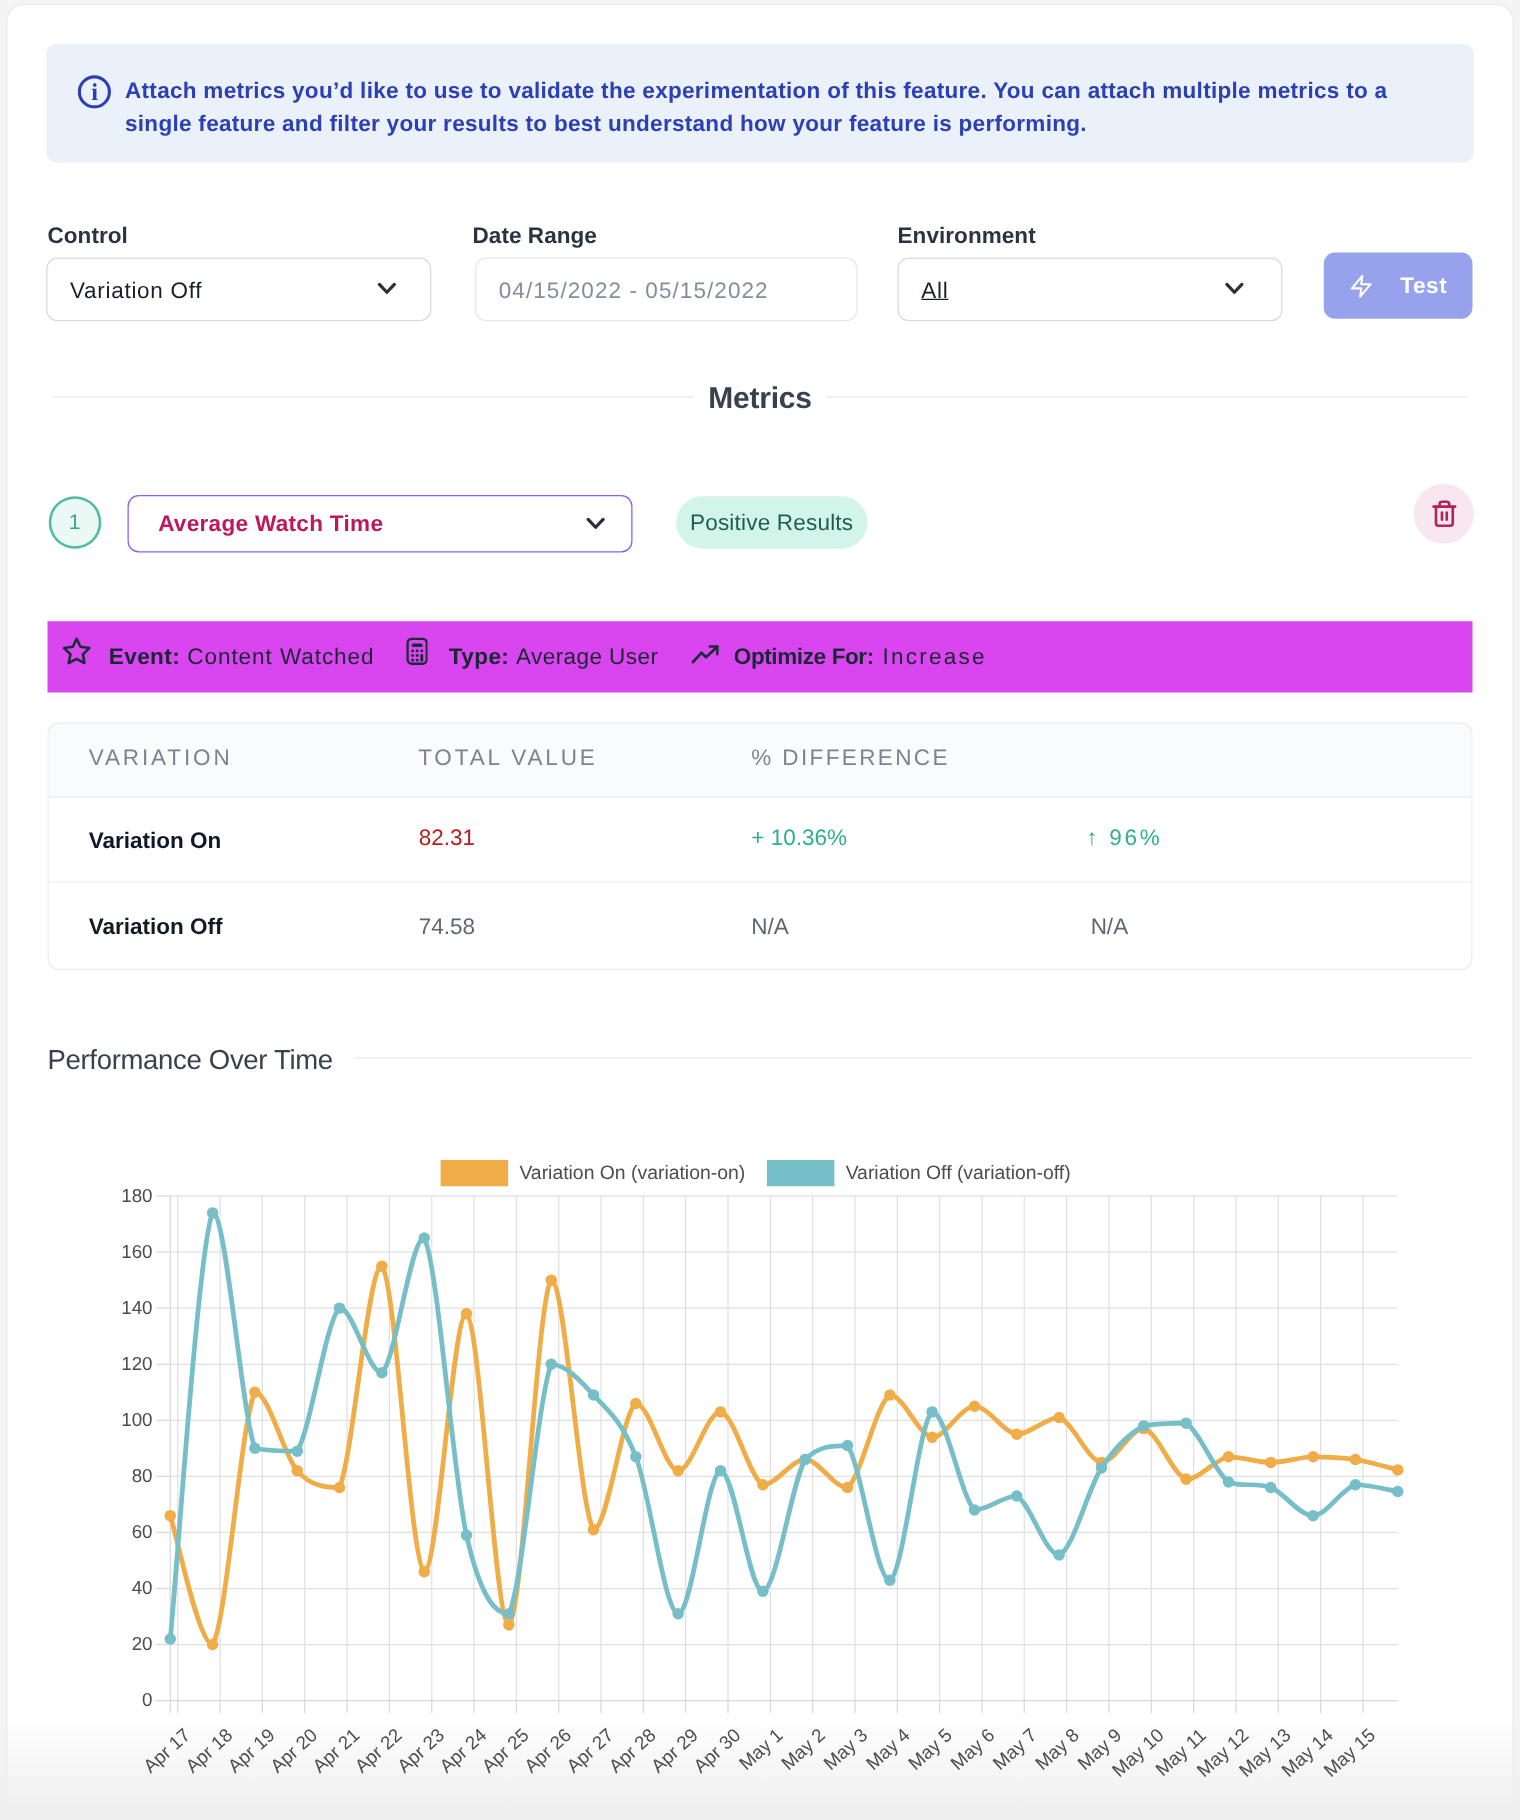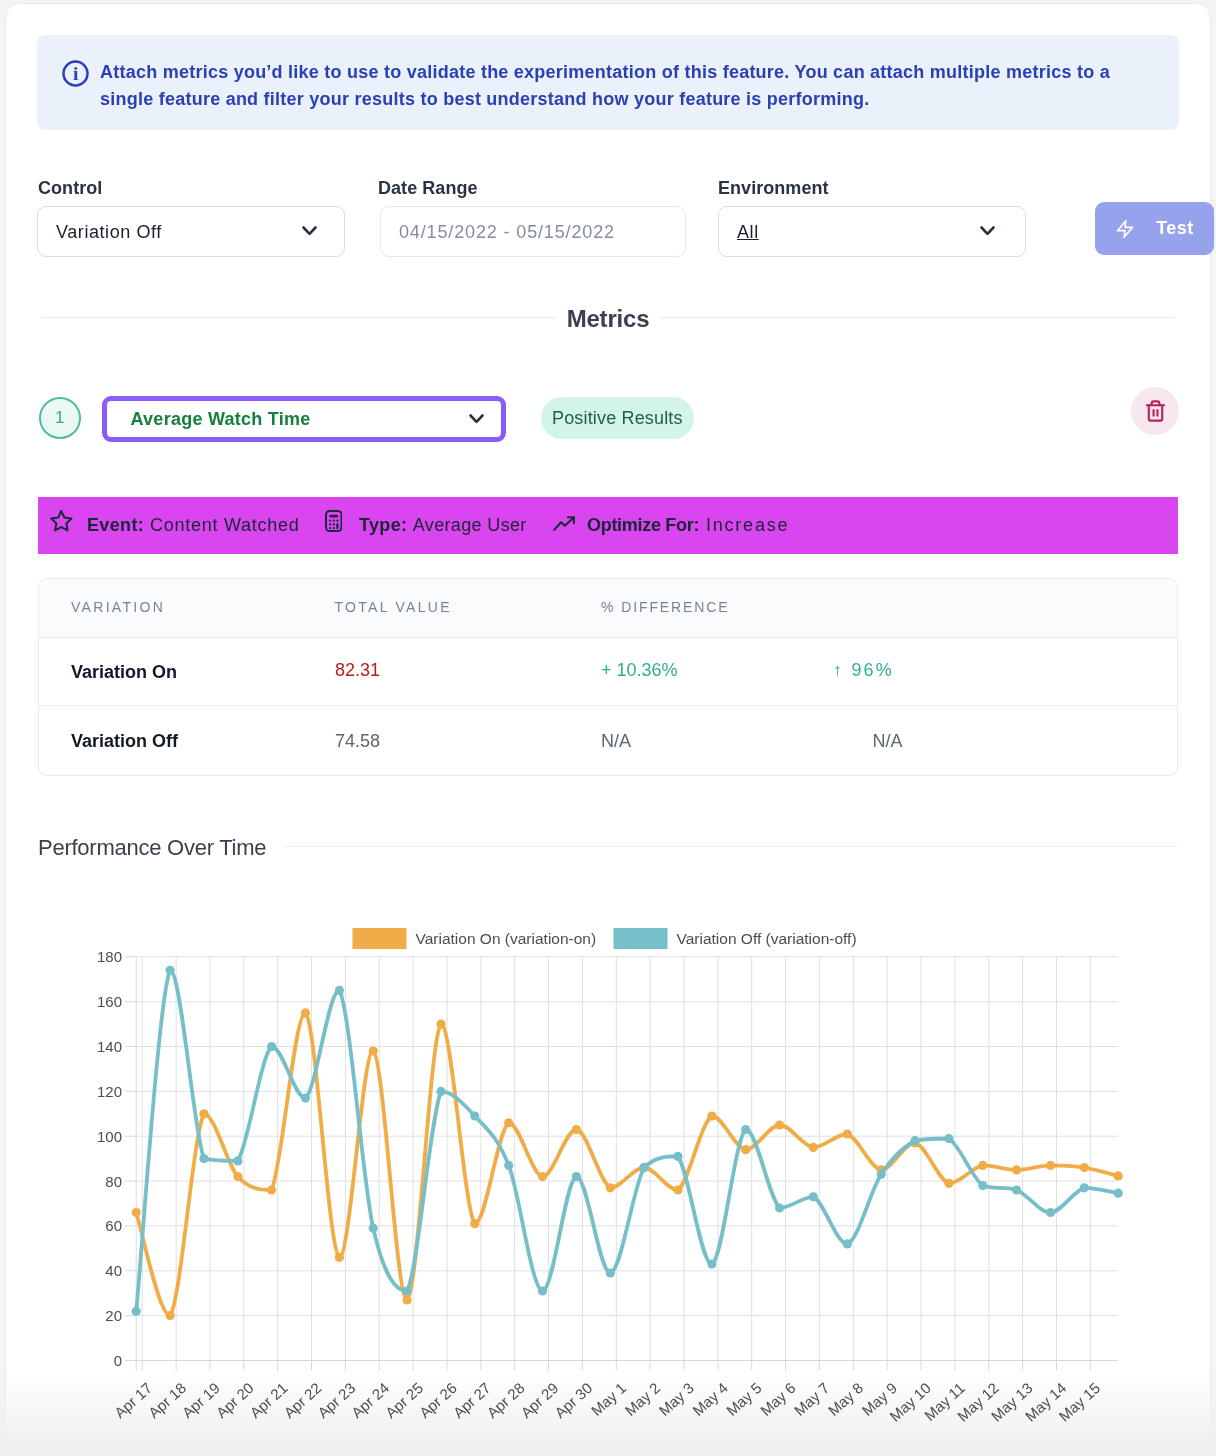--- a/index.html
+++ b/index.html
@@ -3,32 +3,32 @@
 <style>
 * { margin:0; padding:0; box-sizing:border-box; }
 html,body { width:1216px; height:1456px; }
 body { font-family:"Liberation Sans", sans-serif; background:#f4f4f5; position:relative; overflow:hidden; }
 .abs { position:absolute; }
 .card { left:5px; top:3px; width:1206px; height:1470px; background:#fff; border:1px solid #e9eaec; border-radius:14px; }
 .banner { left:37px; top:35px; width:1142px; height:95px; background:#ebf1fb; border-radius:8px; }
 .banner-text { left:100px; top:58.8px; width:1060px; font-size:18px; font-weight:bold; line-height:26.7px; color:#2b40b5; letter-spacing:0.24px; }
 .flabel { font-size:18px; line-height:18px; font-weight:bold; color:#2a3342; top:179px; letter-spacing:0.05px; }
 .fbox { top:206px; height:51px; background:#fff; border:1px solid #d8dbe0; border-radius:9px; font-size:18px; letter-spacing:0.57px; color:#1a202c; display:flex; align-items:center; padding-top:2px; }
-.btn { left:1059px; top:202px; width:119px; height:53px; background:#96a2ec; border-radius:9px; display:flex; align-items:center; justify-content:center; gap:21px; color:#fff; font-size:18px; letter-spacing:0.5px; font-weight:bold;margin-left:36px; }
+.btn { left:1059px; top:202px; width:119px; height:53px; background:#96a2ec; border-radius:9px; display:flex; align-items:center; justify-content:center; gap:21px; color:#fff; font-size:18px; letter-spacing:0.5px; font-weight:bold; }
 .mdiv { top:317px; height:1px; background:#e7e8ea; }
 .metrics-title { top:306px; left:0; width:1216px; text-align:center; font-size:24px; line-height:26px; font-weight:bold; color:#39414f; letter-spacing:-0.2px; }
 .numcirc { left:38.5px; top:397px; width:42.5px; height:42px; border-radius:50%; background:#eaf9f4; border:2px solid #4fbca1; color:#35a98c; font-size:17px; display:flex; align-items:center; justify-content:center; }
-.awt { left:102px; top:396px; width:404px; height:46px; border:5px solid #8b5cf6; border-radius:9px; background:#fff; display:flex; align-items:center; font-size:18px; font-weight:bold; letter-spacing:0.26px; color:#15803d; padding-left:23.5px; }
+.awt { left:102px; top:396px; width:404px; height:46px; border:1px solid #8b5cf6; border-radius:9px; background:#fff; display:flex; align-items:center; font-size:18px; font-weight:bold; letter-spacing:0.26px; color:#be185d; padding-left:23.5px; }
 .pill { left:541px; top:397px; height:42px; border-radius:21px; background:#d2f4e9; padding-top:2px; font-size:18px; letter-spacing:0.16px; display:flex; align-items:center; padding:0 11px; }
 .trashbtn { left:1131px; top:387px; width:48px; height:48px; border-radius:50%; background:#f9e7ef; display:flex; align-items:center; justify-content:center; }
 .graybar { left:38px; top:497px; width:1140px; height:57px; background:#d946ef; }
 .gtext { position:absolute; top:0; height:57px; display:flex; align-items:center; font-size:18px; letter-spacing:0.35px; color:#1c2534; }
 .tbl { left:38px; top:578px; width:1140px; height:198px; border:1px solid #e9ebee; border-radius:9px; background:#fff; overflow:hidden; }
 .thead { position:absolute; left:0; top:0; width:100%; height:59px; background:#fafbfc; border-bottom:1px solid #e9ebee; }
-.th { position:absolute; top:0; height:59px; display:flex; align-items:center; font-size:14px; letter-spacing:2.3px; color:#7a8391; padding-bottom:4px; }
+.th { position:absolute; top:0; height:59px; display:flex; align-items:center; font-size:18px; letter-spacing:2.3px; color:#7a8391; padding-bottom:4px; }
 .td { position:absolute; height:70px; display:flex; align-items:center; font-size:18px; }
 .pot { left:38px; top:837px; font-size:22px; line-height:22px; color:#39414f; letter-spacing:-0.25px; }
 .potline { top:846px; left:283px; width:895px; height:1px; background:#ededef; }
 .fade { left:0; top:1372px; width:1216px; height:84px; background:linear-gradient(to bottom, rgba(239,239,240,0), #efeff0 92%); }
 </style></head>
 <body>
 <div class="abs card"></div>
 
 <div class="abs banner"></div>
 <svg class="abs" style="left:62px;top:60px" width="27" height="27" viewBox="0 0 27 27">
@@ -115,21 +115,21 @@
 
 <div class="abs tbl">
   <div class="thead"></div>
   <div class="th" style="left:32px;">VARIATION</div>
   <div class="th" style="left:295.5px;">TOTAL VALUE</div>
   <div class="th" style="left:562px;letter-spacing:1.9px;">% DIFFERENCE</div>
   <div style="position:absolute;left:0;top:126px;width:100%;height:1px;background:#edeef1;"></div>
   <div class="td" style="left:32px;top:60px;font-weight:bold;color:#0f172a;height:67px;padding-bottom:0;">Variation On</div>
   <div class="td" style="left:296px;top:60px;color:#b91c1c;height:67px;padding-bottom:4px;">82.31</div>
   <div class="td" style="left:562px;top:60px;color:#2fae92;height:67px;padding-bottom:4px;">+ 10.36%</div>
-  <div class="td" style="left:794px;top:60px;color:#2fae92;letter-spacing:2.2px;height:67px;padding-bottom:4px;">↑ 96%</div>
+  <div class="td" style="left:830px;top:60px;color:#2fae92;letter-spacing:2.2px;height:67px;padding-bottom:4px;">↑ 96%</div>
   <div class="td" style="left:32px;top:127px;font-weight:bold;color:#141a24;height:71px;">Variation Off</div>
   <div class="td" style="left:296px;top:127px;color:#5d6672;height:71px;">74.58</div>
   <div class="td" style="left:562px;top:127px;color:#5d6672;height:71px;">N/A</div>
   <div class="td" style="left:833.5px;top:127px;color:#5d6672;height:71px;">N/A</div>
 </div>
 
 <div class="abs pot">Performance Over Time</div>
 <div class="abs potline"></div>
 
 <div class="abs fade"></div>

